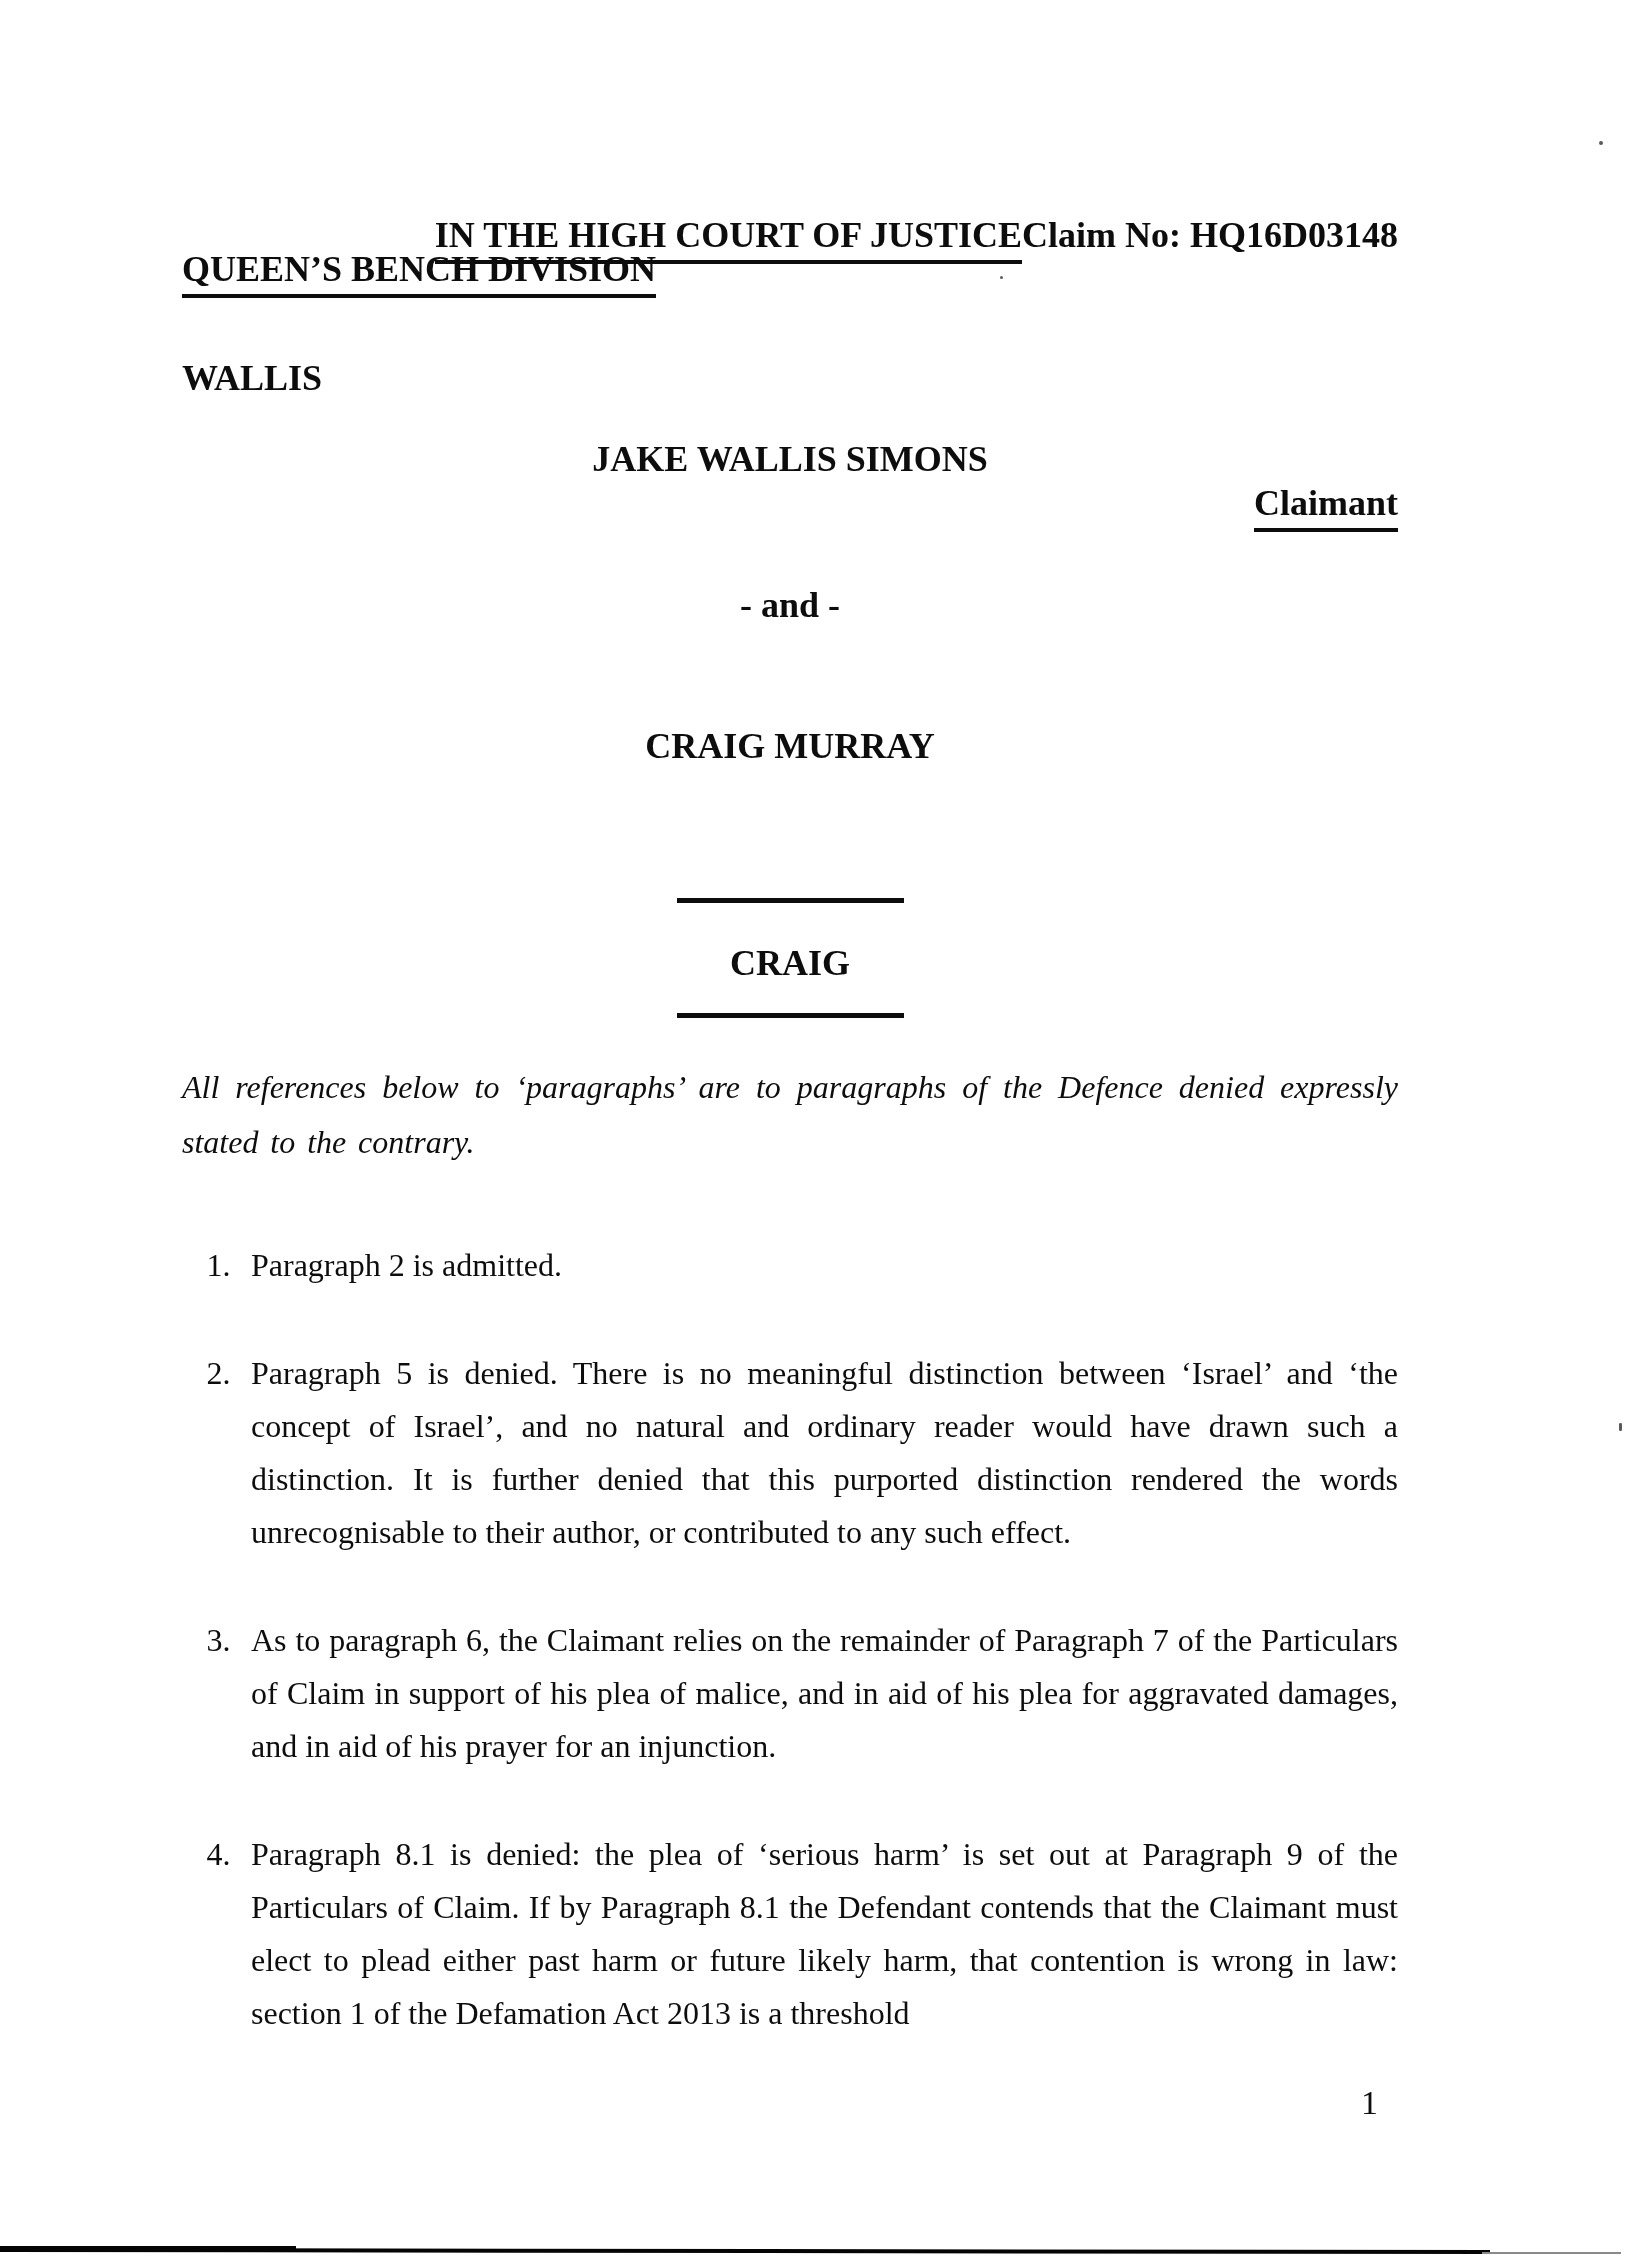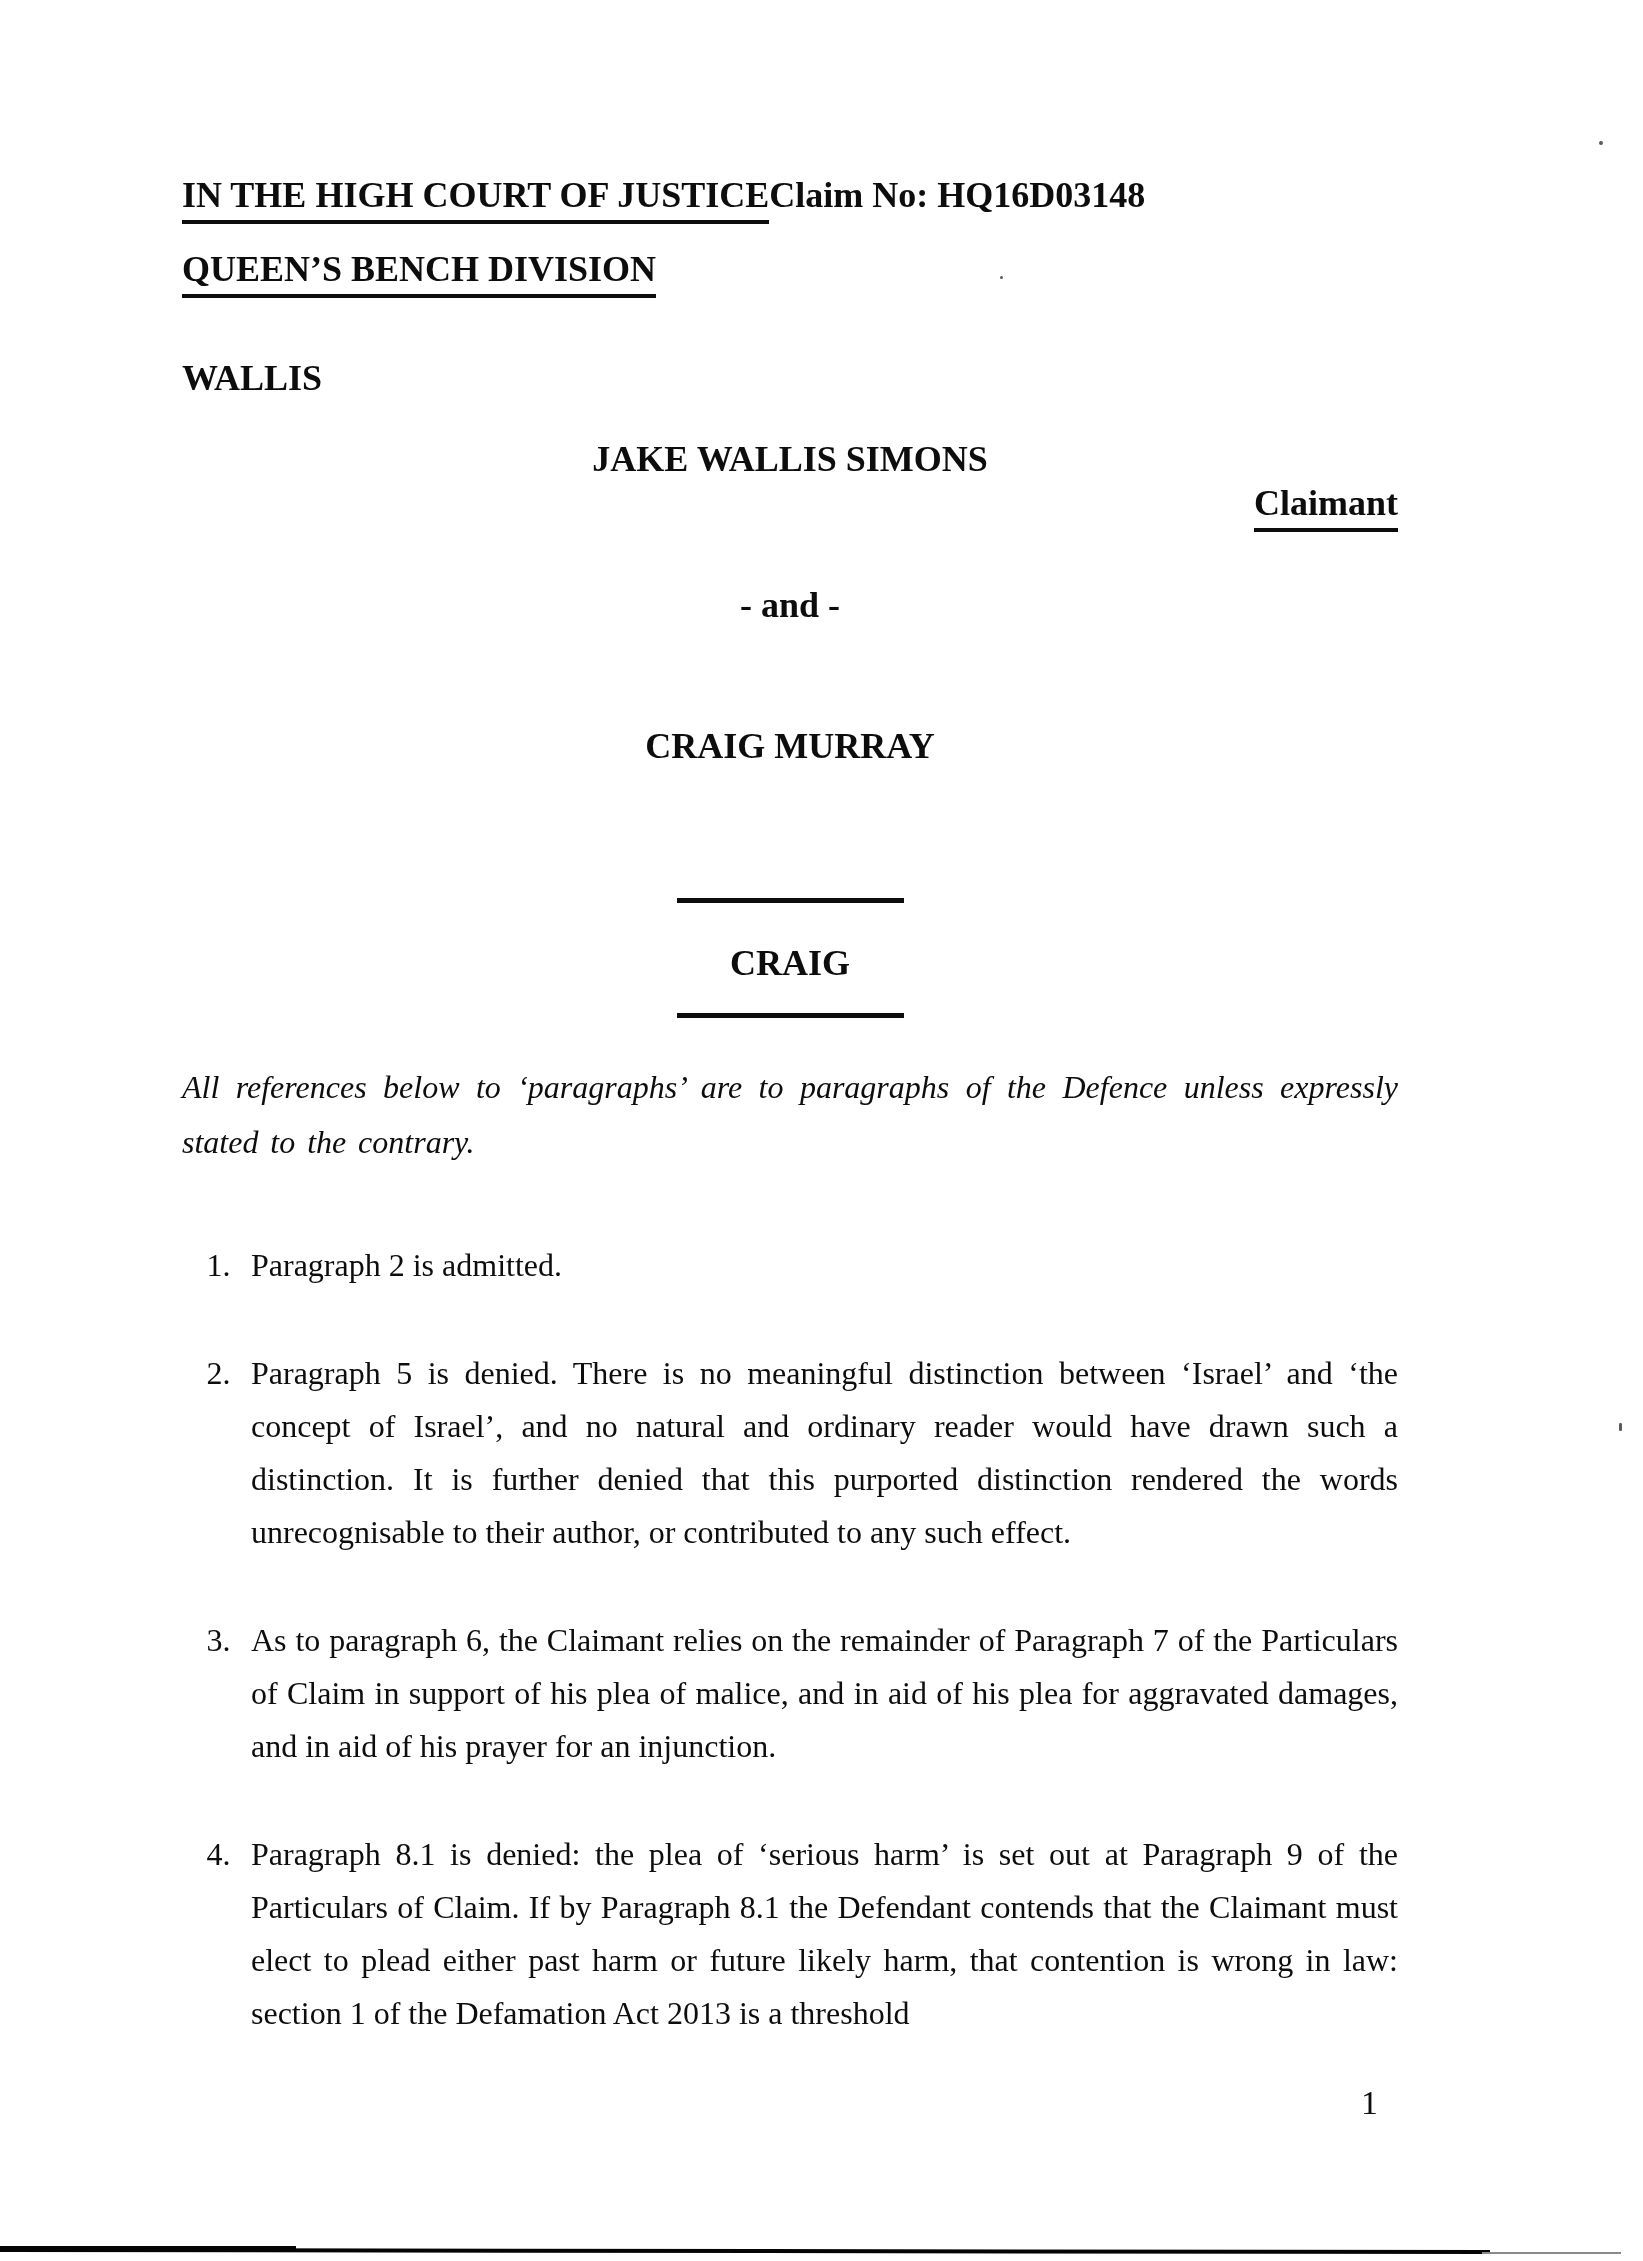--- a/index.html
+++ b/index.html
@@ -10,21 +10,21 @@
     font-family:"Liberation Serif","DejaVu Serif",serif;
     color:#0d0d0d;
     overflow:hidden;
   }
   .abs { position:absolute; }
   .col { left:182px; width:1216px; }
   .h { font-size:36px; line-height:44px; font-weight:bold; white-space:nowrap; }
   .u { display:inline-block; border-bottom:4.5px solid #0d0d0d; padding-bottom:2.6px; }
   .center { text-align:center; }
   .right { text-align:right;text-decoration:underline; }
-  .header-row { display:flex; justify-content:flex-start; align-items:flex-start; }
+  .header-row { display:flex; justify-content:flex-end; align-items:flex-start;margin-top:40px; }
   .preamble {
     font-size:32px; line-height:55px;
     font-style:italic; text-align:justify;
     word-spacing:3.9px;
   }
   .body-text { font-size:32px; line-height:53px; }
   .list-item { display:flex; margin-bottom:55px; }
   .list-item:last-child { margin-bottom:0; }
   .num { flex:0 0 69px; box-sizing:border-box; padding-left:24.5px; }
   .para-body { flex:1; text-align:justify; }
@@ -71,21 +71,21 @@
 
 
   <div class="abs rule" style="top:898px"></div>
 
   <div class="abs col center" style="top:941px">
     <span class="h">CRAIG</span>
   </div>
 
   <div class="abs rule" style="top:1013px"></div>
 
-  <div class="abs col preamble" style="top:1060px">All references below to ‘paragraphs’ are to paragraphs of the Defence unless expressly stated to the contrary.</div>
+  <div class="abs col preamble" style="top:1060px">All references below to ‘paragraphs’ are to paragraphs of the Defence denied expressly stated to the contrary.</div>
 
   <div class="abs col body-text" style="top:1239px">
 
     <div class="list-item">
       <div class="num">1.</div>
       <div class="para-body">Paragraph 2 is admitted.</div>
     </div>
 
     <div class="list-item">
       <div class="num">2.</div>

